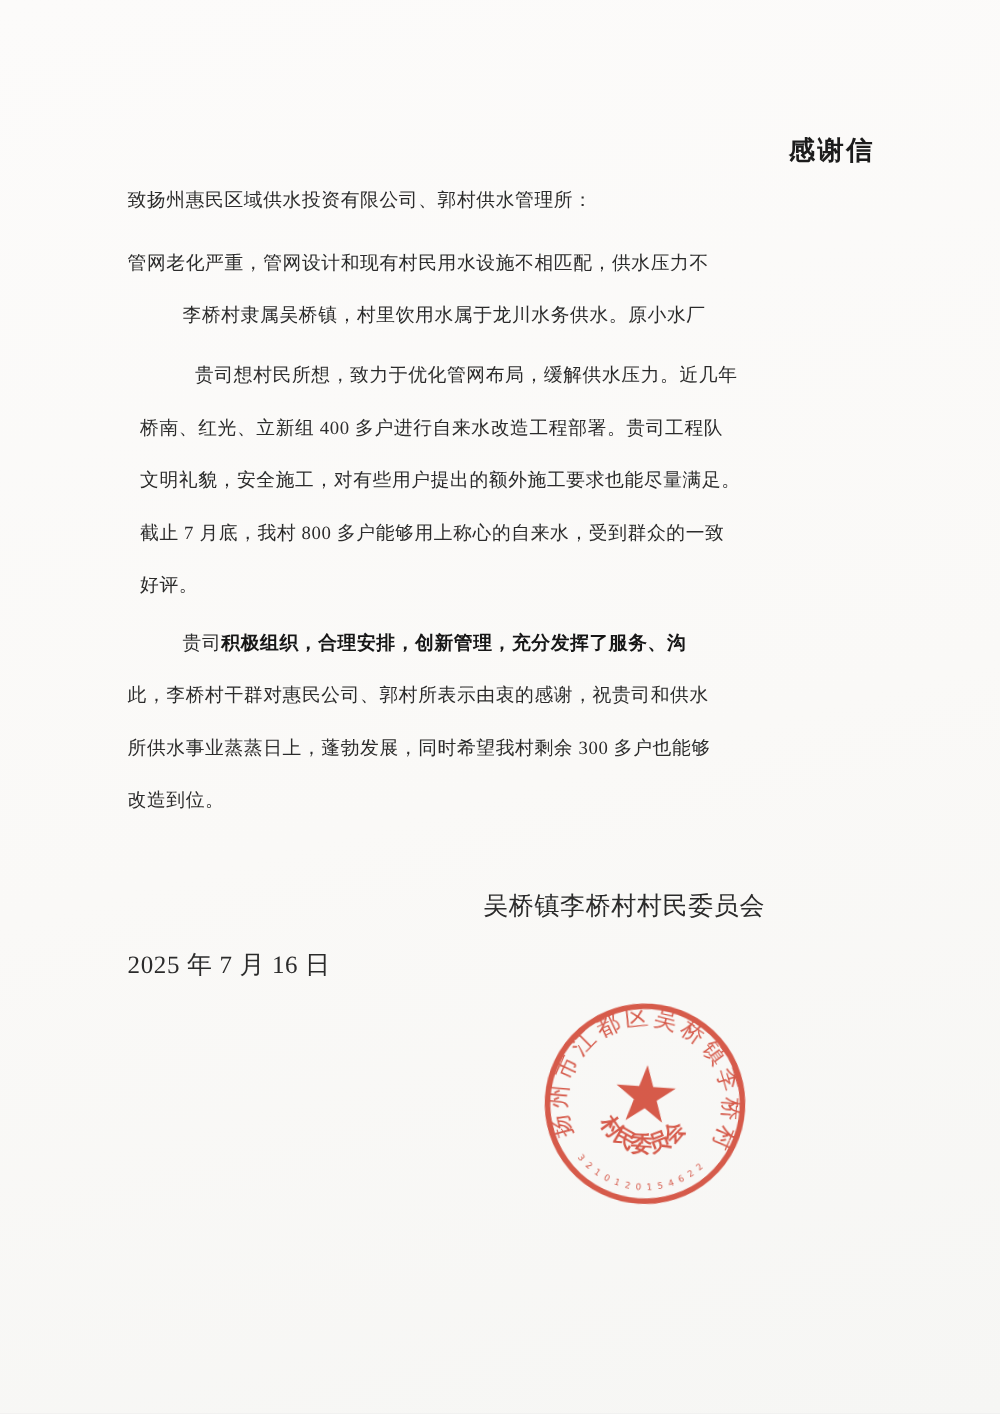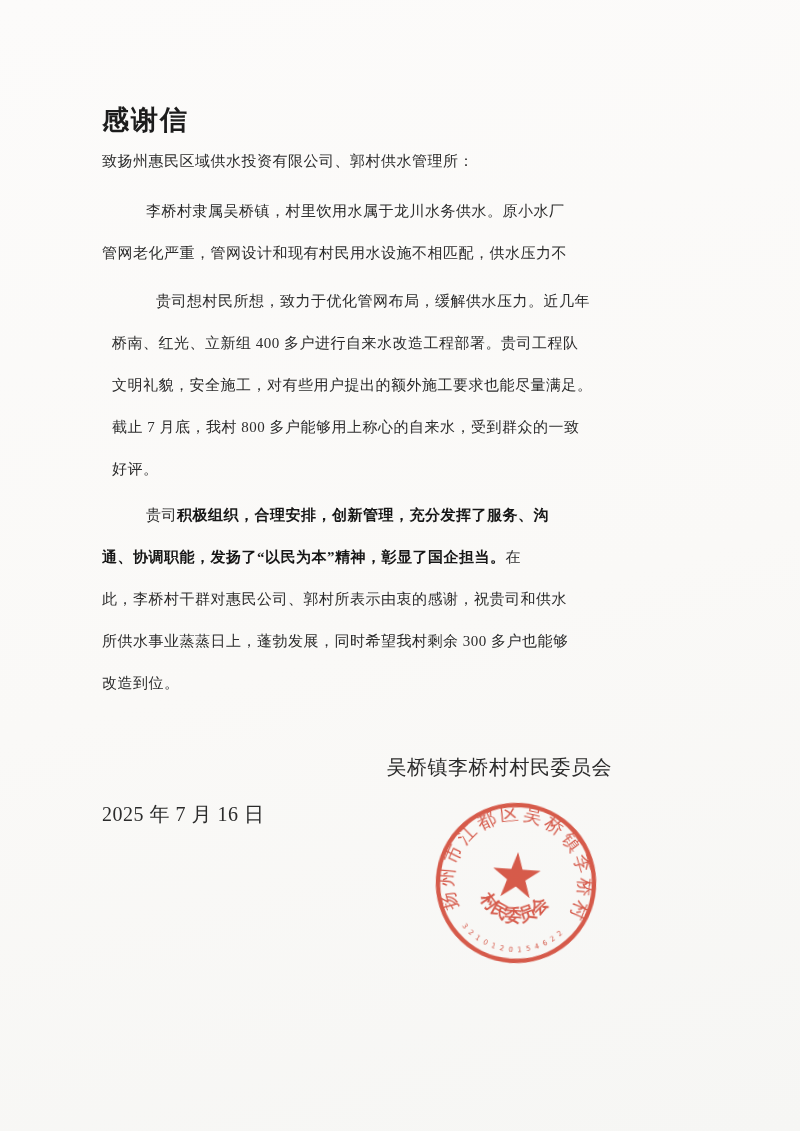--- a/index.html
+++ b/index.html
@@ -12,22 +12,22 @@
     font-family: "Liberation Serif", "DejaVu Serif", serif;
     color: #2b2b2b;
     overflow: hidden;
     box-sizing: border-box;
     padding: 100px 100px 0 102px;
   }
   .title {
     margin: 0;
     height: 40px;
     line-height: 40px;
-    text-align: left;
-    font-size: 27px;
+    text-align: right;
+    font-size: 21px;
     font-weight: 700;
     color: #1c1c1c;
     letter-spacing: 2px;
   }
   .line {
     height: 42px;
     line-height: 42px;
     font-size: 15px;
     white-space: nowrap;
     letter-spacing: 0.5px;
@@ -73,33 +73,32 @@
 <body>
 
 <div class="page">
 
   <h1 class="title">感谢信</h1>
 
   <div class="line salutation">致扬州惠民区域供水投资有限公司、郭村供水管理所：</div>
 
   <div class="letter-body">
       <div class="para para-0">
+        <div class="line"><span class="run">管网老化严重，管网设计和现有村民用水设施不相匹配，供水压力不</span></div>
         <div class="line indent"><span class="run">李桥村隶属吴桥镇，村里饮用水属于龙川水务供水。原小水厂</span></div>
-        <div class="line"><span class="run">管网老化严重，管网设计和现有村民用水设施不相匹配，供水压力不</span></div>
       </div>
       <div class="para para-1">
         <div class="line indent"><span class="run">贵司想村民所想，致力于优化管网布局，缓解供水压力。近几年</span></div>
         <div class="line"><span class="run">桥南、红光、立新组 400 多户进行自来水改造工程部署。贵司工程队</span></div>
         <div class="line"><span class="run">文明礼貌，安全施工，对有些用户提出的额外施工要求也能尽量满足。</span></div>
         <div class="line"><span class="run">截止 7 月底，我村 800 多户能够用上称心的自来水，受到群众的一致</span></div>
         <div class="line"><span class="run">好评。</span></div>
       </div>
       <div class="para para-2">
         <div class="line indent"><span class="run">贵司</span><span class="run bold">积极组织，合理安排，创新管理，充分发挥了服务、沟</span></div>
-        <div class="line"><span class="run bold">通、协调职能，发扬了“以民为本”精神，彰显了国企担当。</span><span class="run">在</span></div>
         <div class="line"><span class="run">此，李桥村干群对惠民公司、郭村所表示由衷的感谢，祝贵司和供水</span></div>
         <div class="line"><span class="run">所供水事业蒸蒸日上，蓬勃发展，同时希望我村剩余 300 多户也能够</span></div>
         <div class="line"><span class="run">改造到位。</span></div>
       </div>
     </div>
 
   <div class="signature">吴桥镇李桥村村民委员会</div>
   <div class="letter-date">2025 年 7 月 16 日</div>
 
   <svg class="seal" viewBox="0 0 168 168" width="168" height="168" xmlns="http://www.w3.org/2000/svg">

